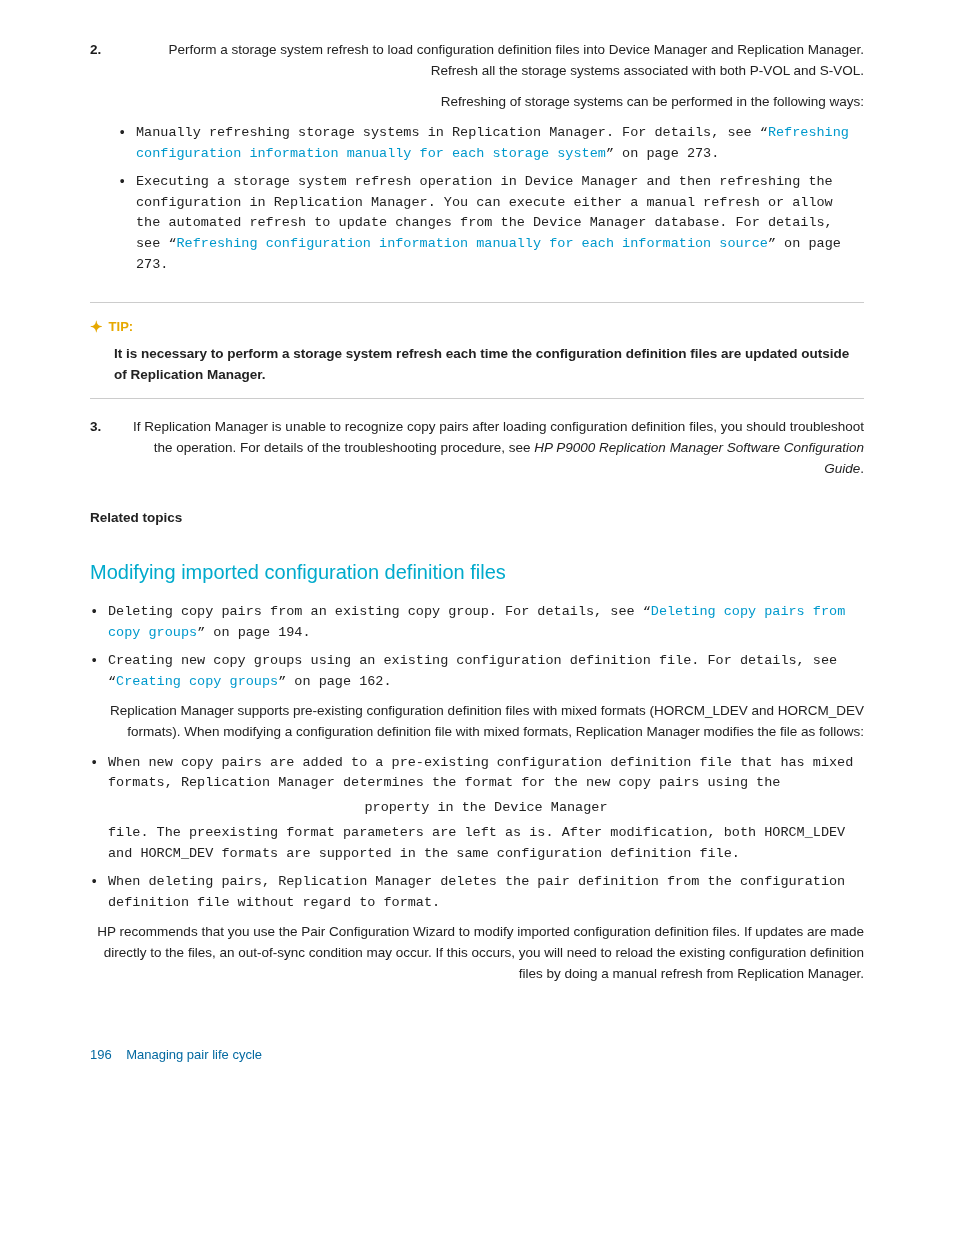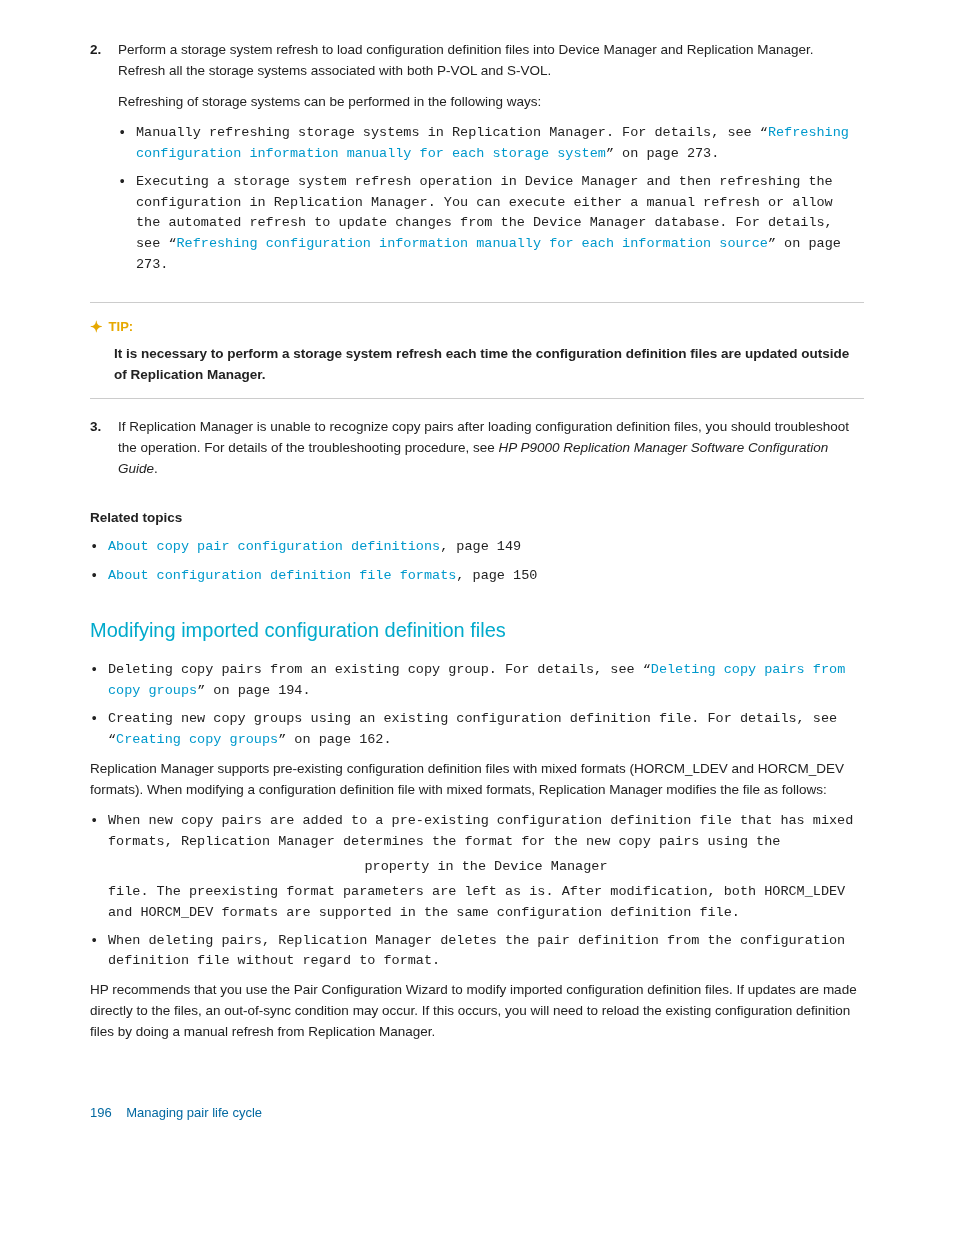--- a/index.html
+++ b/index.html
@@ -98,20 +98,21 @@
     .italic {
       font-style: italic;
     }
     .footer {
       margin-top: 60px;
       font-size: 13px;
       color: #0369a1;
     }
     p {
       margin-bottom: 10px;
+      text-align: right;
     }
   </style>
 </head>
 <body>
 
 <div class="page">
 
   <div class="numbered-item">
     <span class="num">2.</span>
     <div class="content">
@@ -144,32 +145,20 @@
     <span class="num">3.</span>
     <div class="content">
       <p>
         <span>If Replication Manager is unable to recognize copy pairs after loading configuration definition files, you should troubleshoot the operation. For details of the troubleshooting procedure, see </span><span class="italic">HP P9000 Replication Manager Software Configuration Guide</span><span>.</span>
       </p>
     </div>
   </div>
 
   <div class="related-topics">
     <div class="related-topics-header">Related topics</div>
-    <ul class="bullet-list">
-      <li>
-        <span>
-          <a class="link">About copy pair configuration definitions</a><span>, page 149</span>
-        </span>
-      </li>
-      <li>
-        <span>
-          <a class="link">About configuration definition file formats</a><span>, page 150</span>
-        </span>
-      </li>
-    </ul>
   </div>
 
   <h2 class="section-heading">Modifying imported configuration definition files</h2>
 
 
   <ul class="bullet-list">
     <li>
       <span>
         <span>Deleting copy pairs from an existing copy group. For details, see “</span><a class="link">Deleting copy pairs from copy groups</a><span>” on page 194.</span>
       </span>

